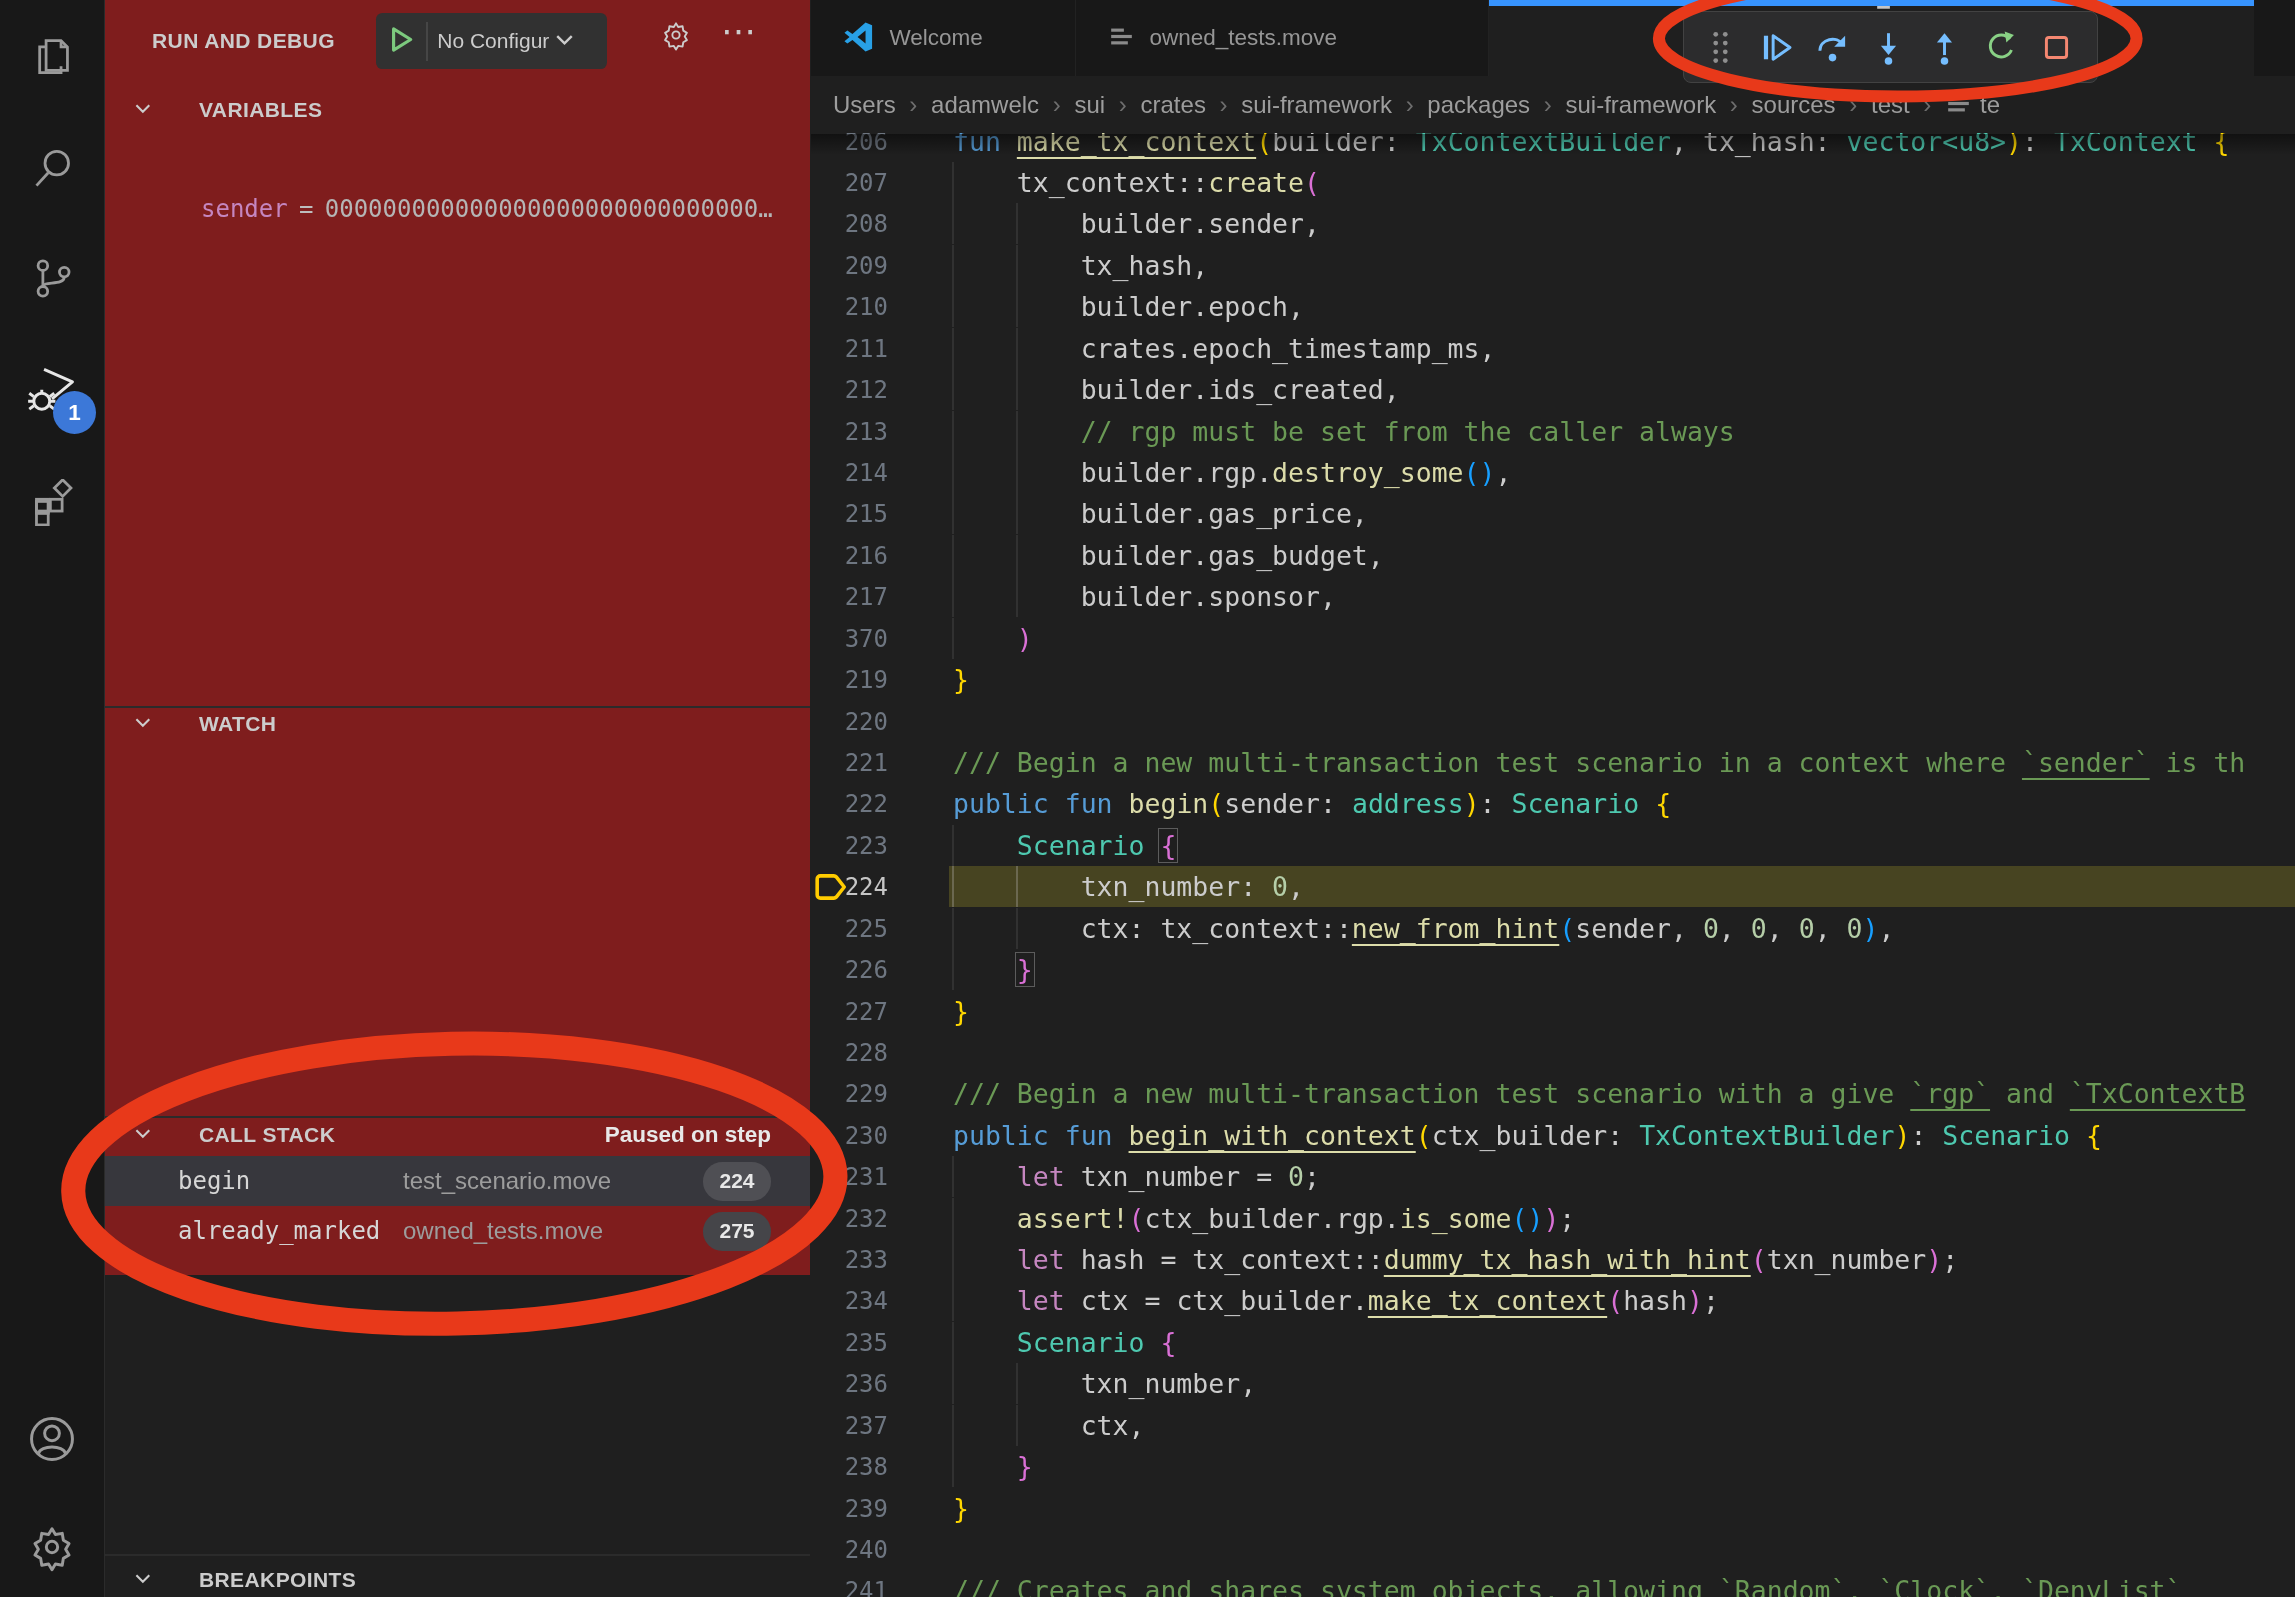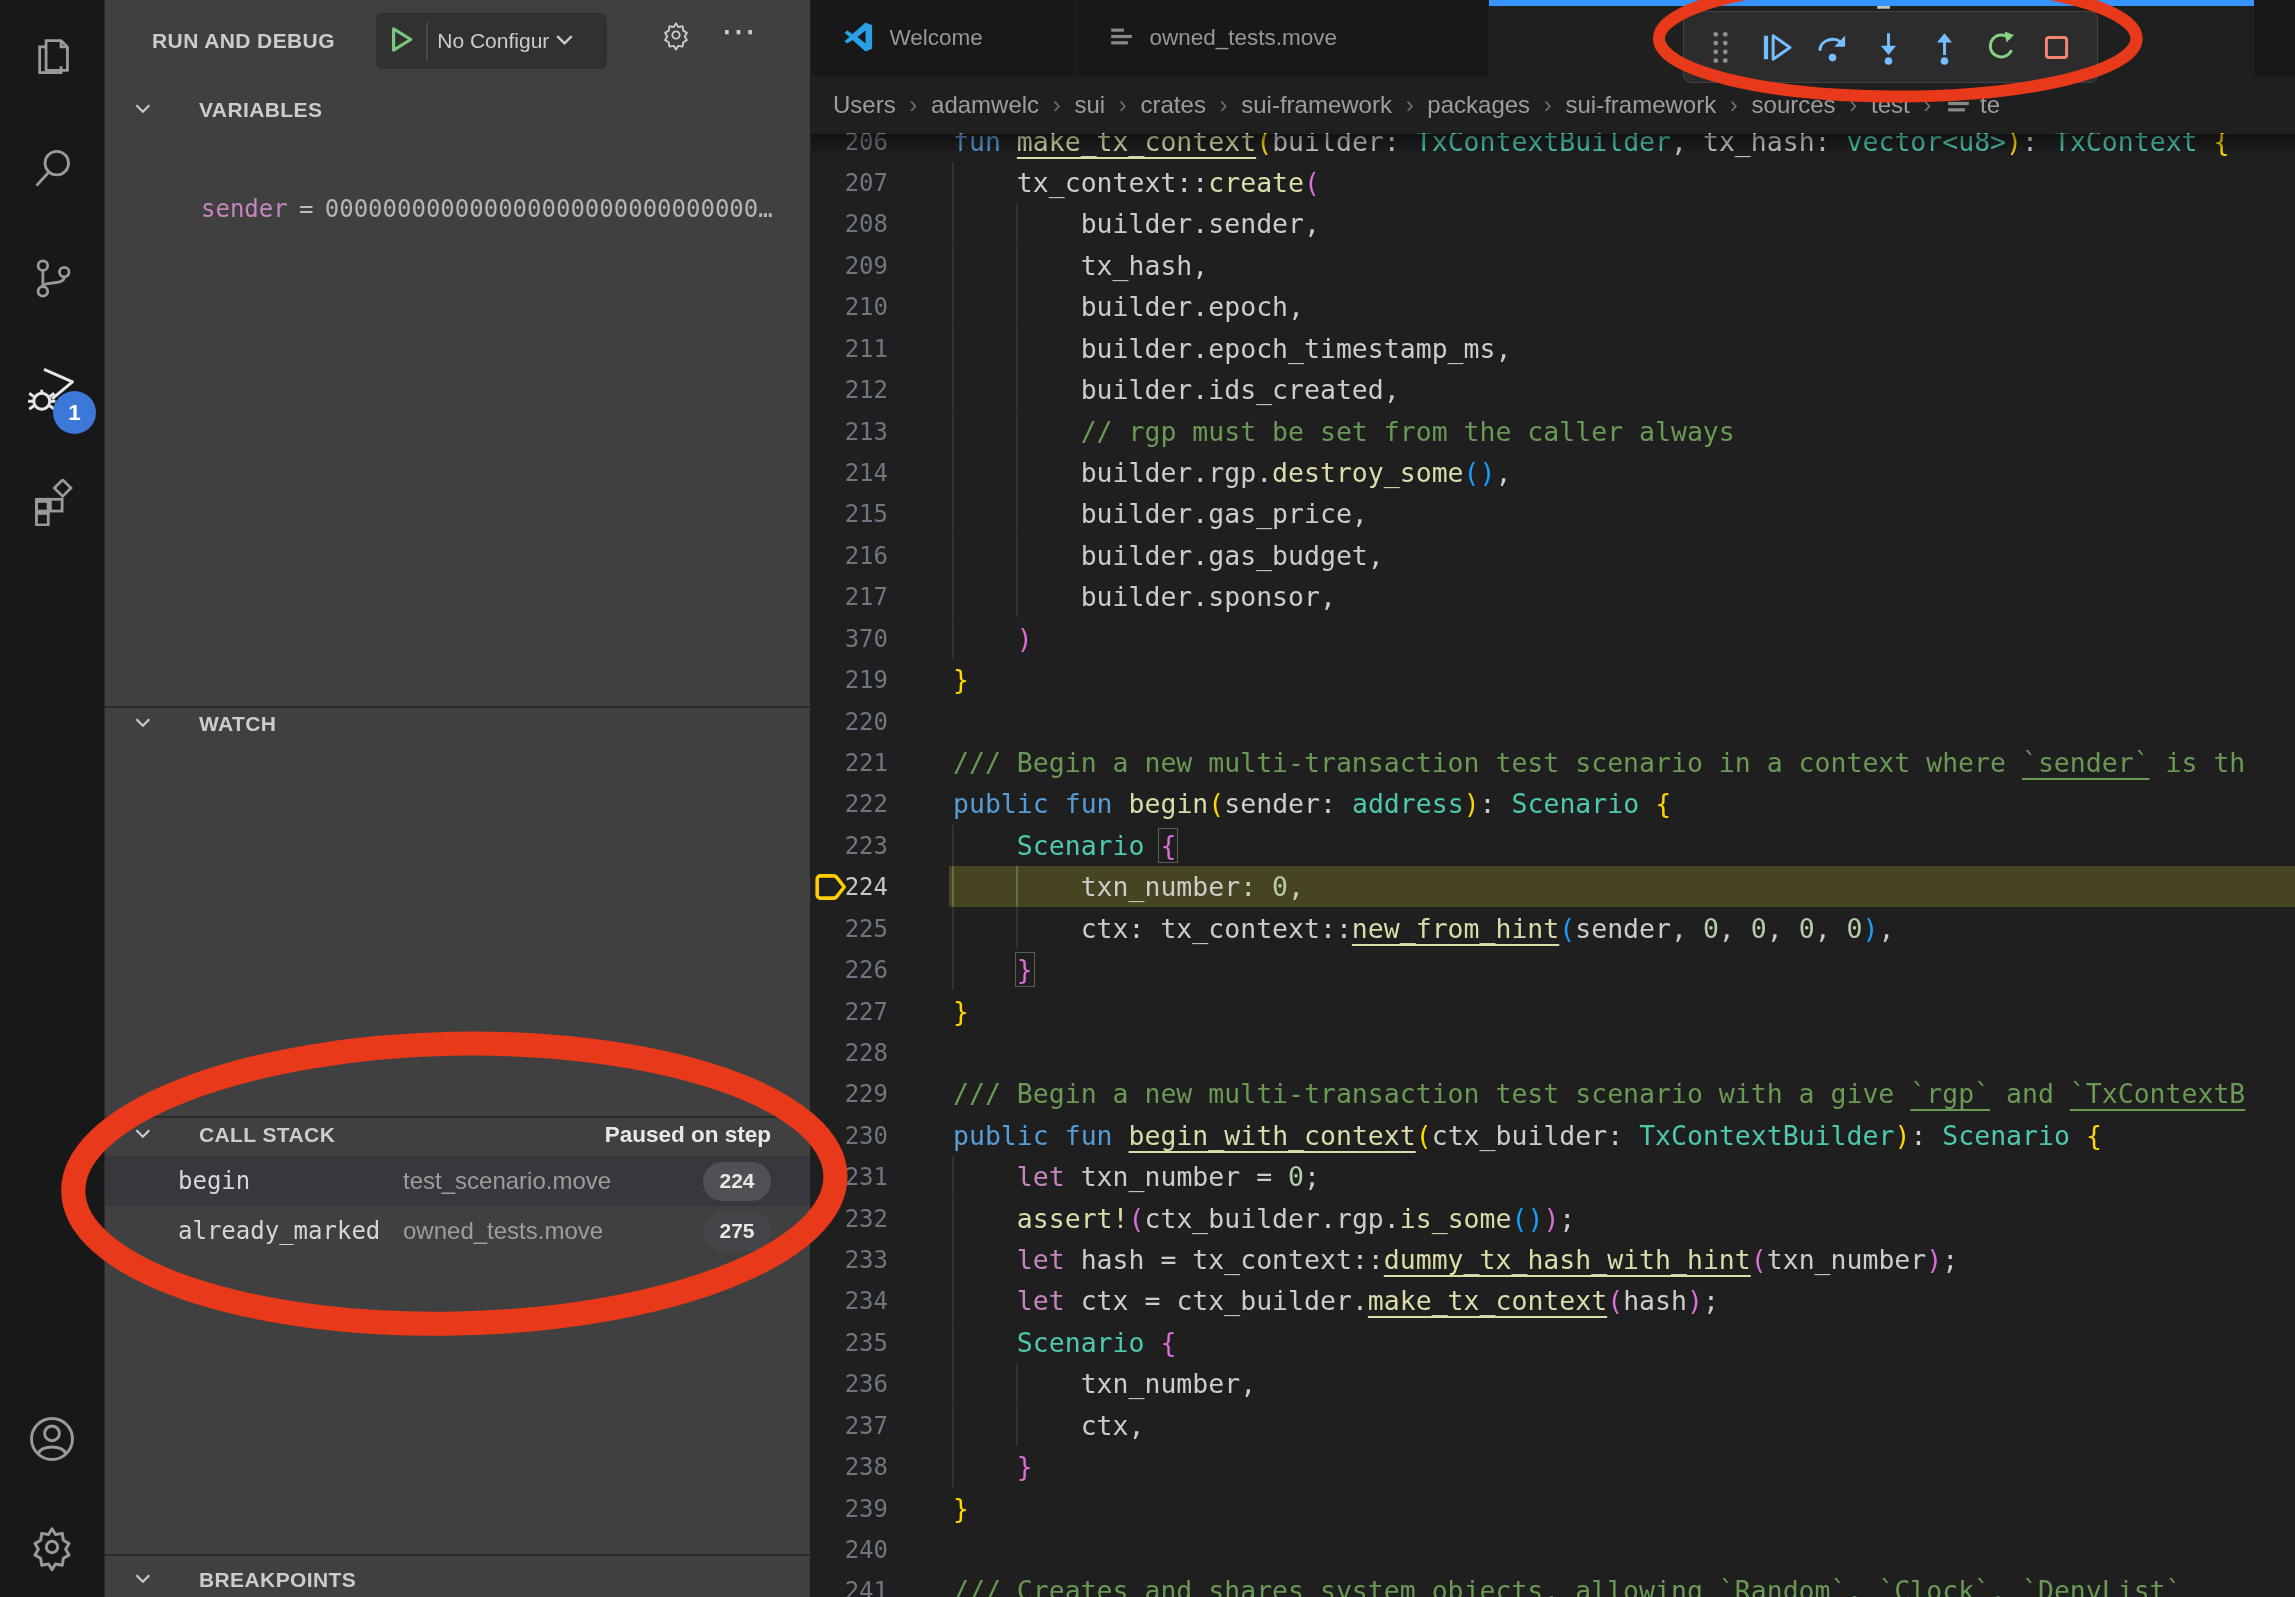--- a/index.html
+++ b/index.html
@@ -11,21 +11,21 @@
   #activity-bar { position:absolute; left:0; top:0; width:105px; height:1597px;
     background:#181818; border-right:1.6px solid #2b2b2b; z-index:4; }
   .ab-item { position:absolute; left:0; width:104px; height:88px; display:flex;
     align-items:center; justify-content:center; color:#9a9a9a; cursor:pointer; }
   .ab-item.active { color:#e6e6e6; }
   .ab-item svg { stroke:currentColor; fill:none; stroke-width:2.6; }
   .ab-badge { position:absolute; left:53px; top:391px; width:43px; height:43px; border-radius:50%;
     color:#fff; font-size:22.5px; font-weight:700; display:flex; align-items:center; justify-content:center; z-index:2; }
 
   
-  #sidebar { position:absolute; left:105px; top:0; width:705px; height:1597px; background:#404040; z-index:3; }
+  #sidebar { position:absolute; left:105px; top:0; width:705px; height:1275px; background:#7f1d1d; z-index:3; }
   #sidebar-header { position:absolute; left:0; top:0; width:100%; height:84px; }
   #sidebar-title { position:absolute; left:47px; top:29px; font-size:21px; font-weight:600; color:#cccccc; letter-spacing:0.4px; }
   #config-dropdown { position:absolute; left:271px; top:13px; width:231px; height:56px; background:#313131;
     border-radius:6.4px; display:flex; align-items:center; cursor:pointer; }
   #config-dropdown .play { margin-left:11.3px; }
   #config-dropdown .sep { width:1.6px; height:39px; background:#464646; margin:0 9.7px 0 9.7px; }
   #config-label { color:#cccccc; font-size:21px; white-space:nowrap; overflow:hidden; max-width:129px; }
   #config-chevron { margin-left:4.8px; }
   .hdr-icon { position:absolute; top:19.3px; color:#cccccc; font-size:32px; cursor:pointer; line-height:1; }
 
@@ -261,21 +261,21 @@
         <div class="code-row" style="top: 286px; height: 41px;">
           <div class="gutter-num">210</div>
           <div class="guide" style="left: 141px;"></div>
           <div class="guide" style="left: 205px;"></div>
           <div class="code-text"><span class="tk-pl">        builder.epoch,</span></div>
         </div>
         <div class="code-row" style="top: 328px; height: 41px;">
           <div class="gutter-num">211</div>
           <div class="guide" style="left: 141px;"></div>
           <div class="guide" style="left: 205px;"></div>
-          <div class="code-text"><span class="tk-pl">        builder.epoch_timestamp_ms,</span></div>
+          <div class="code-text"><span class="tk-pl">        crates.epoch_timestamp_ms,</span></div>
         </div>
         <div class="code-row" style="top: 369px; height: 41px;">
           <div class="gutter-num">212</div>
           <div class="guide" style="left: 141px;"></div>
           <div class="guide" style="left: 205px;"></div>
           <div class="code-text"><span class="tk-pl">        builder.ids_created,</span></div>
         </div>
         <div class="code-row" style="top: 411px; height: 41px;">
           <div class="gutter-num">213</div>
           <div class="guide" style="left: 141px;"></div>

